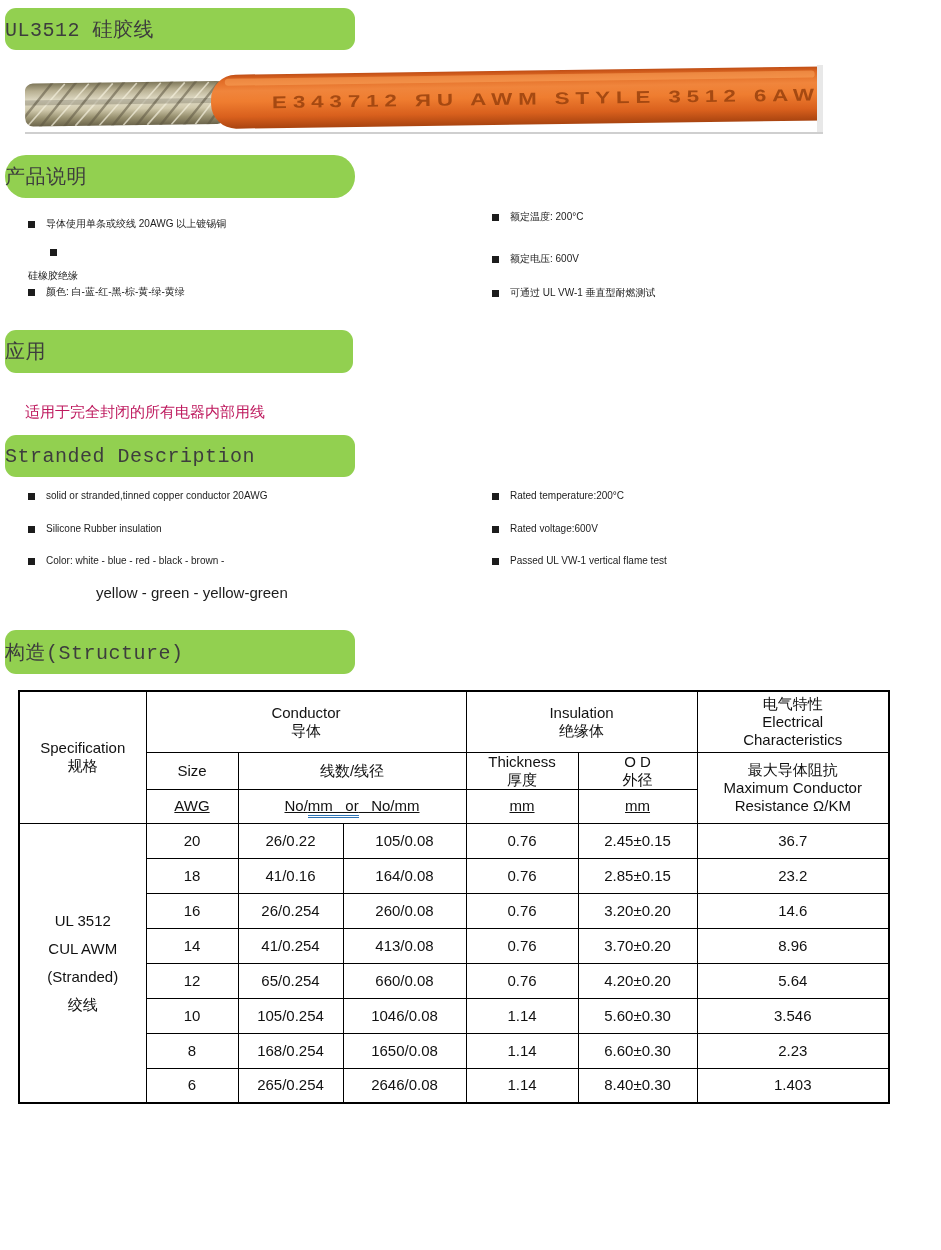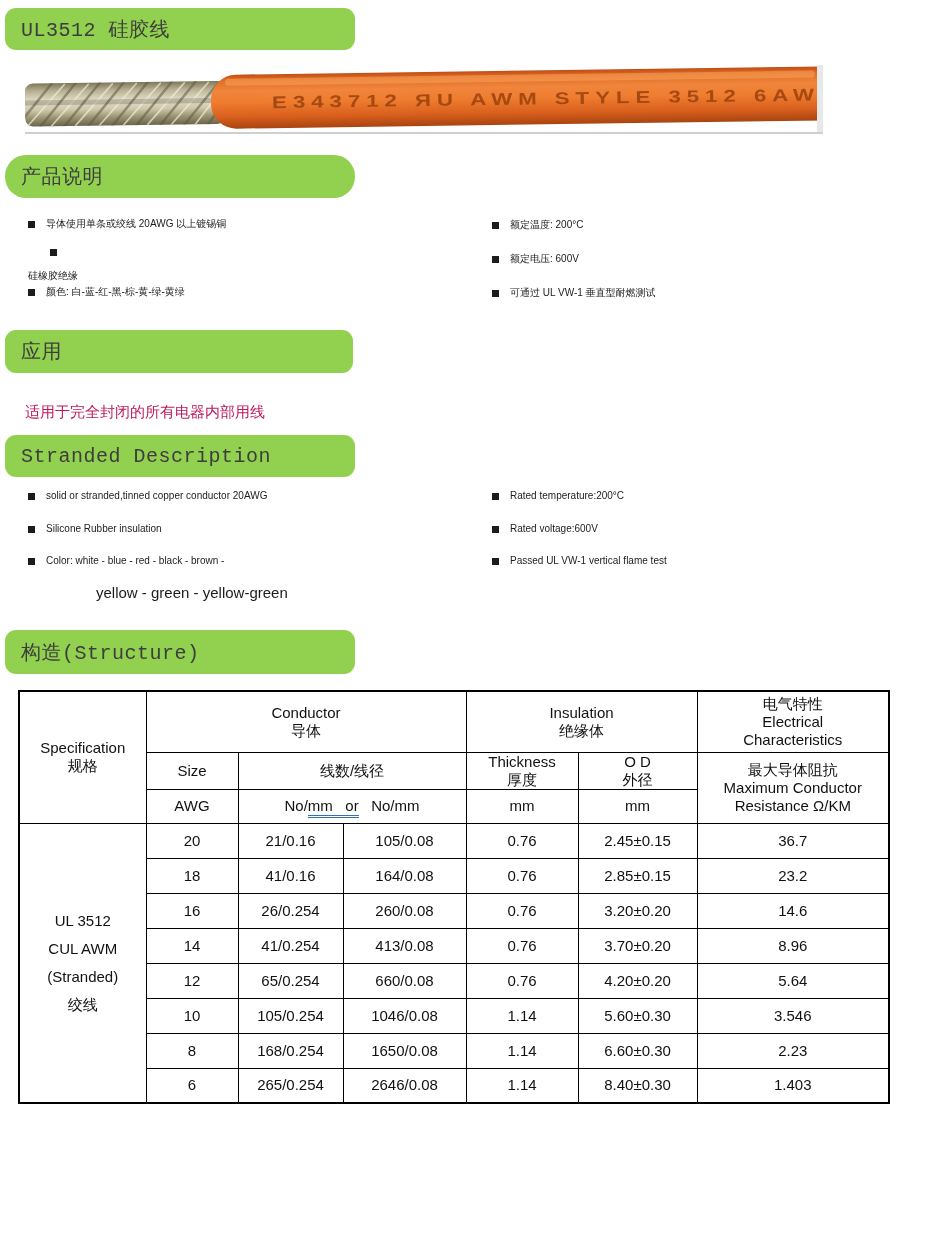--- a/index.html
+++ b/index.html
@@ -6,21 +6,21 @@
   .page {
     position:relative; width:941px; height:1250px; background:#ffffff;
     font-family:"Liberation Sans","DejaVu Sans",sans-serif; color:#1c1c1c;
     overflow:hidden;
   }
   
   .banner {
     position:absolute; left:5px; width:350px; height:43px;
     background:#92D050; border-radius:11px;
     display:flex; align-items:center; box-sizing:border-box;
-    padding-left:16px; color:#3d3d3d; font-size:20px;
+    color:#3d3d3d; font-size:20px;
     font-family:"Liberation Mono","DejaVu Sans Mono",monospace;
     letter-spacing:0.5px;
   }
   .b1 { top:8px;  height:42px; }
   .b2 { top:155px;border-radius:21px; }
   .b3 { top:330px; width:348px; }
   .b4 { top:435px; height:42px; }
   .b5 { top:630px; height:44px; }
 
   
@@ -44,21 +44,21 @@
     border-collapse:collapse; table-layout:fixed;
     border:2px solid #000; font-size:15px; color:#111;
   }
   .spec-table td {
     border:1px solid #000; text-align:center; vertical-align:middle;
     padding:0 2px; white-space:pre-line; line-height:1.2;
     overflow:hidden;
   }
   .spec-table tr.h1 { height:61px; }
   .spec-table tr.h2 { height:37px; }
-  .spec-table tr.h3 { height:34px; }
+  .spec-table tr.h3 { height:34px;text-decoration:underline; }
   .spec-table tr.dr { height:35px; }
   .spec-table td.spec-cell { line-height:1.85; font-size:15px; }
   .pre { white-space:pre; }
   .dunder { border-bottom:3px double #2E74B5; padding-bottom:1px; }
 </style>
 </head>
 <body>
 
 <div class="page">
 
@@ -135,21 +135,21 @@
     <span>导体使用单条或绞线 20AWG 以上镀锡铜</span>
   </div>
   <div class="bullet-row" style="left:28px; top:249px;flex-direction:column;">
     <span class="sq"></span>
     <span>硅橡胶绝缘</span>
   </div>
   <div class="bullet-row" style="left:28px; top:283px;">
     <span class="sq"></span>
     <span>颜色: 白-蓝-红-黑-棕-黄-绿-黄绿</span>
   </div>
-  <div class="bullet-row" style="left:492px; top:216px;justify-content:space-between;">
+  <div class="bullet-row" style="left:492px; top:208px;justify-content:space-between;">
     <span class="sq"></span>
     <span>额定温度: 200°C</span>
   </div>
   <div class="bullet-row" style="left:492px; top:250px;">
     <span class="sq"></span>
     <span>额定电压: 600V</span>
   </div>
   <div class="bullet-row" style="left:492px; top:284px;">
     <span class="sq"></span>
     <span>可通过 UL VW-1 垂直型耐燃测试</span>
@@ -232,21 +232,21 @@
         <td colspan="2"><span class="pre">No/</span><span class="pre dunder">mm   or</span><span class="pre">   No/mm</span></td>
         <td>mm</td>
         <td>mm</td>
       </tr>
       <tr class="dr">
         <td rowspan="8" class="spec-cell">UL 3512
 CUL AWM
 (Stranded)
 绞线</td>
         <td>20</td>
-        <td>21/0.16</td>
+        <td>26/0.22</td>
         <td>105/0.08</td>
         <td>0.76</td>
         <td>2.45±0.15</td>
         <td>36.7</td>
       </tr>
       <tr class="dr">
         <td>18</td>
         <td>41/0.16</td>
         <td>164/0.08</td>
         <td>0.76</td>

